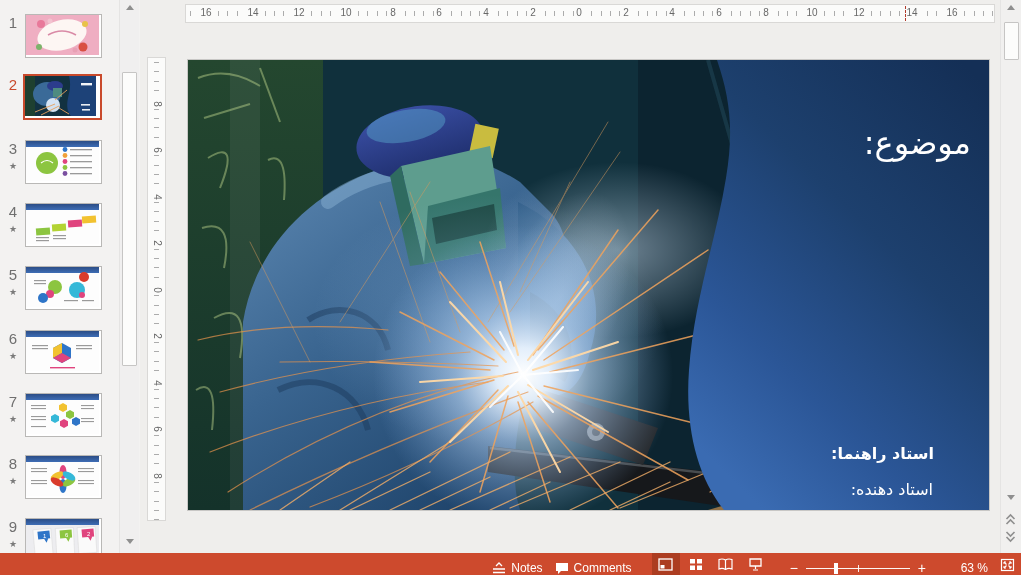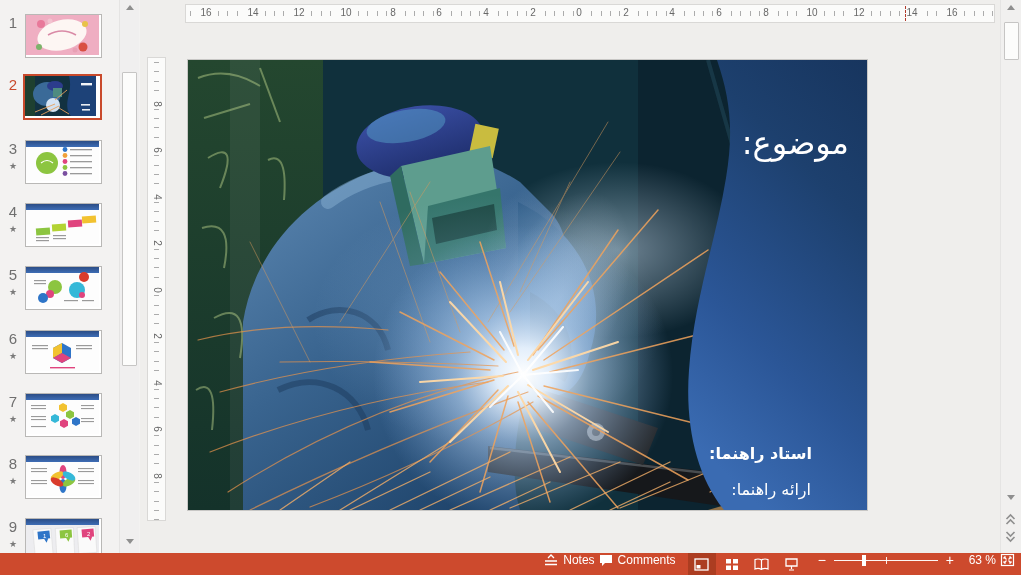--- a/index.html
+++ b/index.html
@@ -34,48 +34,48 @@
     background-size:100% 5px;background-position:4px 6px;background-repeat:no-repeat;}
   .rh-num{position:absolute;top:1px;transform:translateX(-50%);font-size:10px;line-height:14px;color:#686868;background:#FBFBFA;padding:0 2px;}
   #ruler-marker{position:absolute;left:719px;top:1px;bottom:1px;width:0;border-left:1px dashed #B03A2B;}
   #ruler-v{left:7px;top:57px;width:17px;height:462px;background:#FBFBFA;border:1px solid #D9D8D6;
     background-image:repeating-linear-gradient(to bottom,#ACACAC 0 1px,transparent 1px 9.33px);
     background-size:5px 100%;background-position:6px 4px;background-repeat:no-repeat;}
   .rv-num{position:absolute;left:1px;width:15px;height:14px;transform:translateY(-50%);background:#FBFBFA;text-align:center;}
   .rv-num span{display:inline-block;transform:rotate(90deg);font-size:10px;color:#686868;line-height:14px;}
 
   
-  #slide{left:48px;top:60px;width:679px;height:450px;background:#fff;box-shadow:0 0 0 1px #C8C7C5;overflow:hidden;}
+  #slide{left:48px;top:60px;width:801px;height:450px;background:#fff;box-shadow:0 0 0 1px #C8C7C5;overflow:hidden;}
   #slide svg{position:absolute;left:0;top:0;}
   .slide-text{position:absolute;color:#fff;direction:rtl;font-family:"DejaVu Sans",sans-serif;white-space:nowrap;}
   #slide-title{top:64px;right:18px;font-size:32px;}
   #slide-supervisor{top:384px;right:55px;font-size:16px;font-weight:bold;}
   #slide-presenter{top:420px;right:56px;font-size:16px;}
 
   
   #main-scroll{right:0;top:0;width:20px;height:553px;background:#F1F0EF;border-left:1px solid #E5E4E3;}
   #main-scroll .sb-thumb{left:3px;}
   .chev{display:block;margin:0 auto;}
 
   
   #status-bar{left:0;bottom:0;width:1021px;height:22px;background:#CD4A2D;display:flex;align-items:center;
     color:#fff;font-size:12px;padding:0 6px 0 8px;box-sizing:border-box;}
   .sb-left{display:flex;align-items:center;gap:14px;}
-  .sb-right{margin-left:auto;display:flex;align-items:flex-start;gap:4px;}
+  .sb-right{margin-left:auto;display:flex;align-items:flex-end;gap:12px;}
   .sb-group{display:flex;align-items:center;gap:5px;cursor:pointer;}
   .view-btns{display:flex;align-items:center;gap:2px;margin:0 8px;}
   .view-btn{width:28px;height:22px;display:flex;align-items:center;justify-content:center;cursor:pointer;}
   .view-btn.active{background:#AC3D21;}
   .zoom-wrap{display:flex;align-items:center;gap:8px;}
   .zslider{width:104px;height:13px;position:relative;cursor:pointer;}
   .zslider .track{position:absolute;left:0;right:0;top:6px;height:1px;background:#fff;opacity:.95;}
   .zslider .mid{position:absolute;left:52px;top:3px;width:1px;height:7px;background:#fff;opacity:.9;}
   .zslider .knob{position:absolute;left:28px;top:1px;width:4px;height:11px;background:#fff;}
   .zbtn{font-size:14px;line-height:14px;cursor:pointer;user-select:none;}
-  .zoom-label{min-width:34px;text-align:right;}
+  .zoom-label{min-width:34px;text-align:right;margin-left:20px;}
 </style>
 </head>
 <body>
 
 <svg width="0" height="0" style="position:absolute" aria-hidden="true">
   <defs>
     <linearGradient id="tg" x1="0" y1="0" x2="0" y2="1">
       <stop offset="0" stop-color="#2B4D86"></stop>
         <stop offset="1" stop-color="#3E6DB5"></stop>
     </linearGradient>
@@ -501,21 +501,21 @@
         <path d="M335,315 L312,272"></path>
           <path d="M335,315 L390,310"></path>
       </g>
       <path d="M558,395 L574,450" stroke="#C8DC52" stroke-width="2" opacity="0.8" fill="none"></path>
       <path d="M545,420 L552,450" stroke="#C8DC52" stroke-width="1.5" opacity="0.5" fill="none"></path>
 
       <path d="M529,0 C542,38 546,70 538,118 C528,180 506,240 501,310 C497,365 508,415 536,450 L801,450 L801,0 Z" fill="url(#blueGrad)"></path>
     </svg>
     <div id="slide-title" class="slide-text">موضوع:</div>
     <div id="slide-supervisor" class="slide-text">استاد راهنما:</div>
-    <div id="slide-presenter" class="slide-text">ارائه راهنما:</div>
+    <div id="slide-presenter" class="slide-text">استاد دهنده:</div>
   </div>
 </div>
 
 <div id="main-scroll" class="abs">
   <div class="sb-btn" style="top:0">
       <div class="tri-up"></div>
     </div>
   <div class="sb-thumb" style="top:22px;height:36px"></div>
   <div class="sb-btn" style="top:490px">
       <div class="tri-down"></div>

